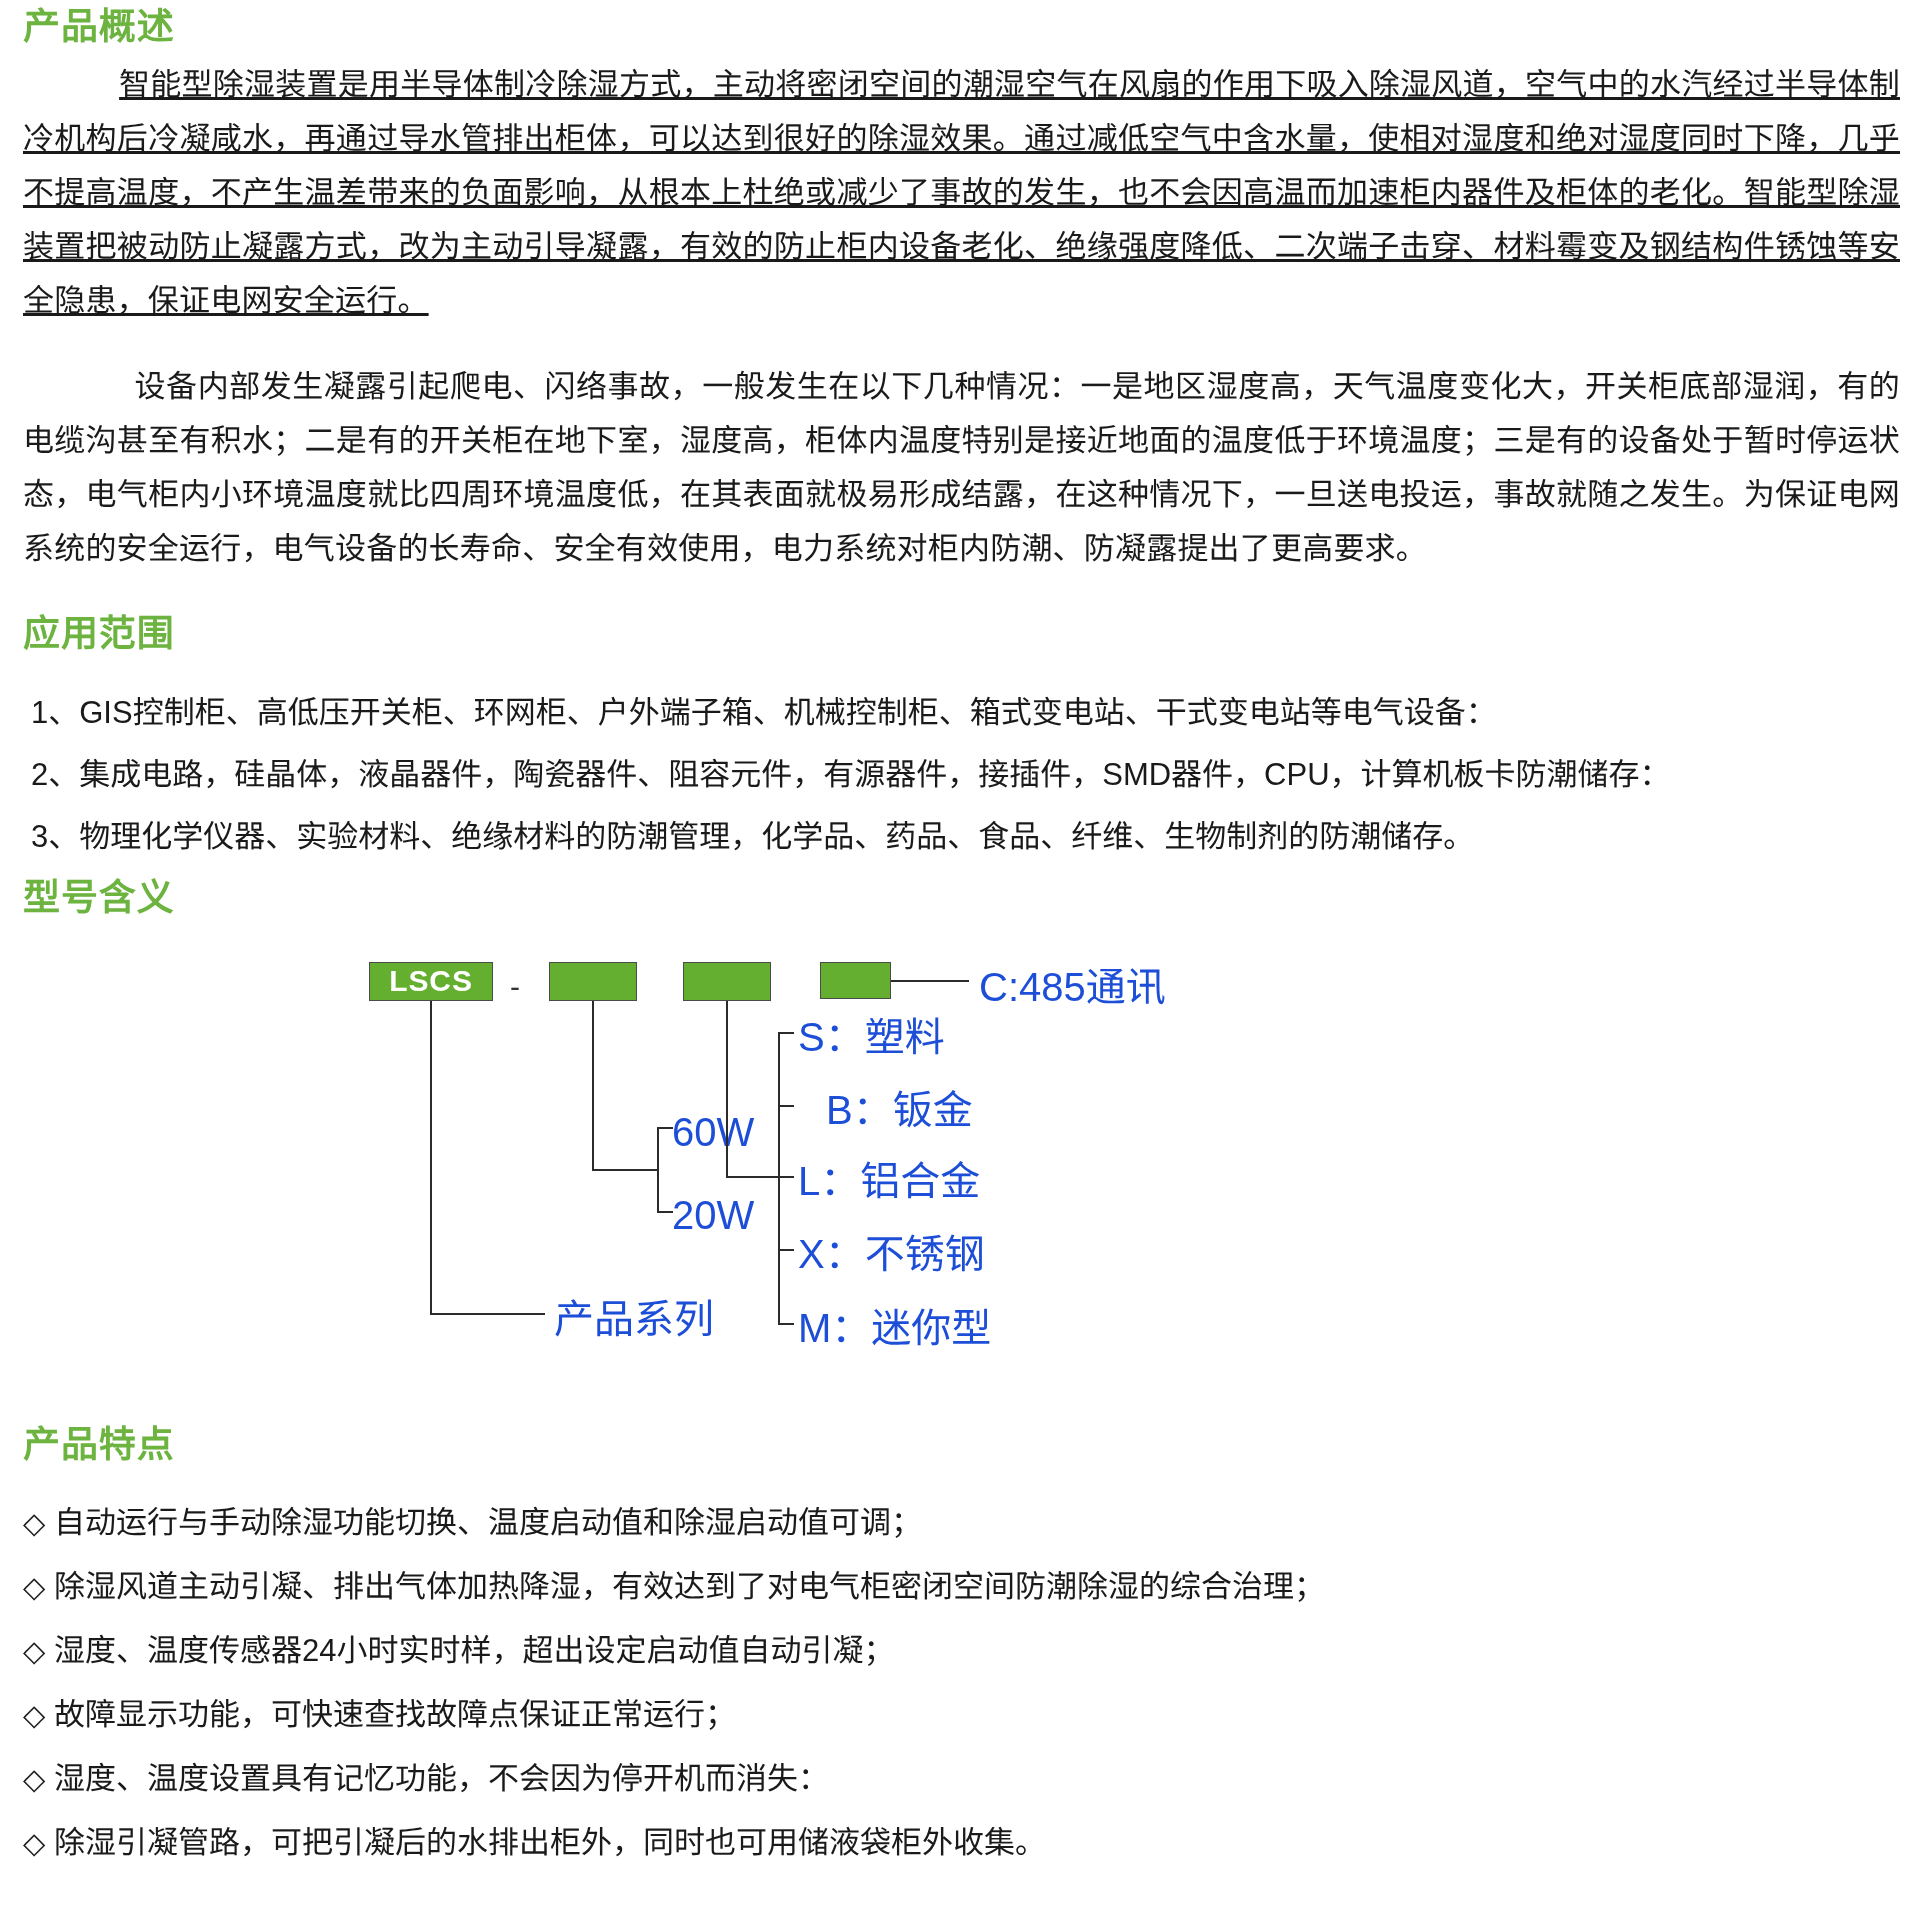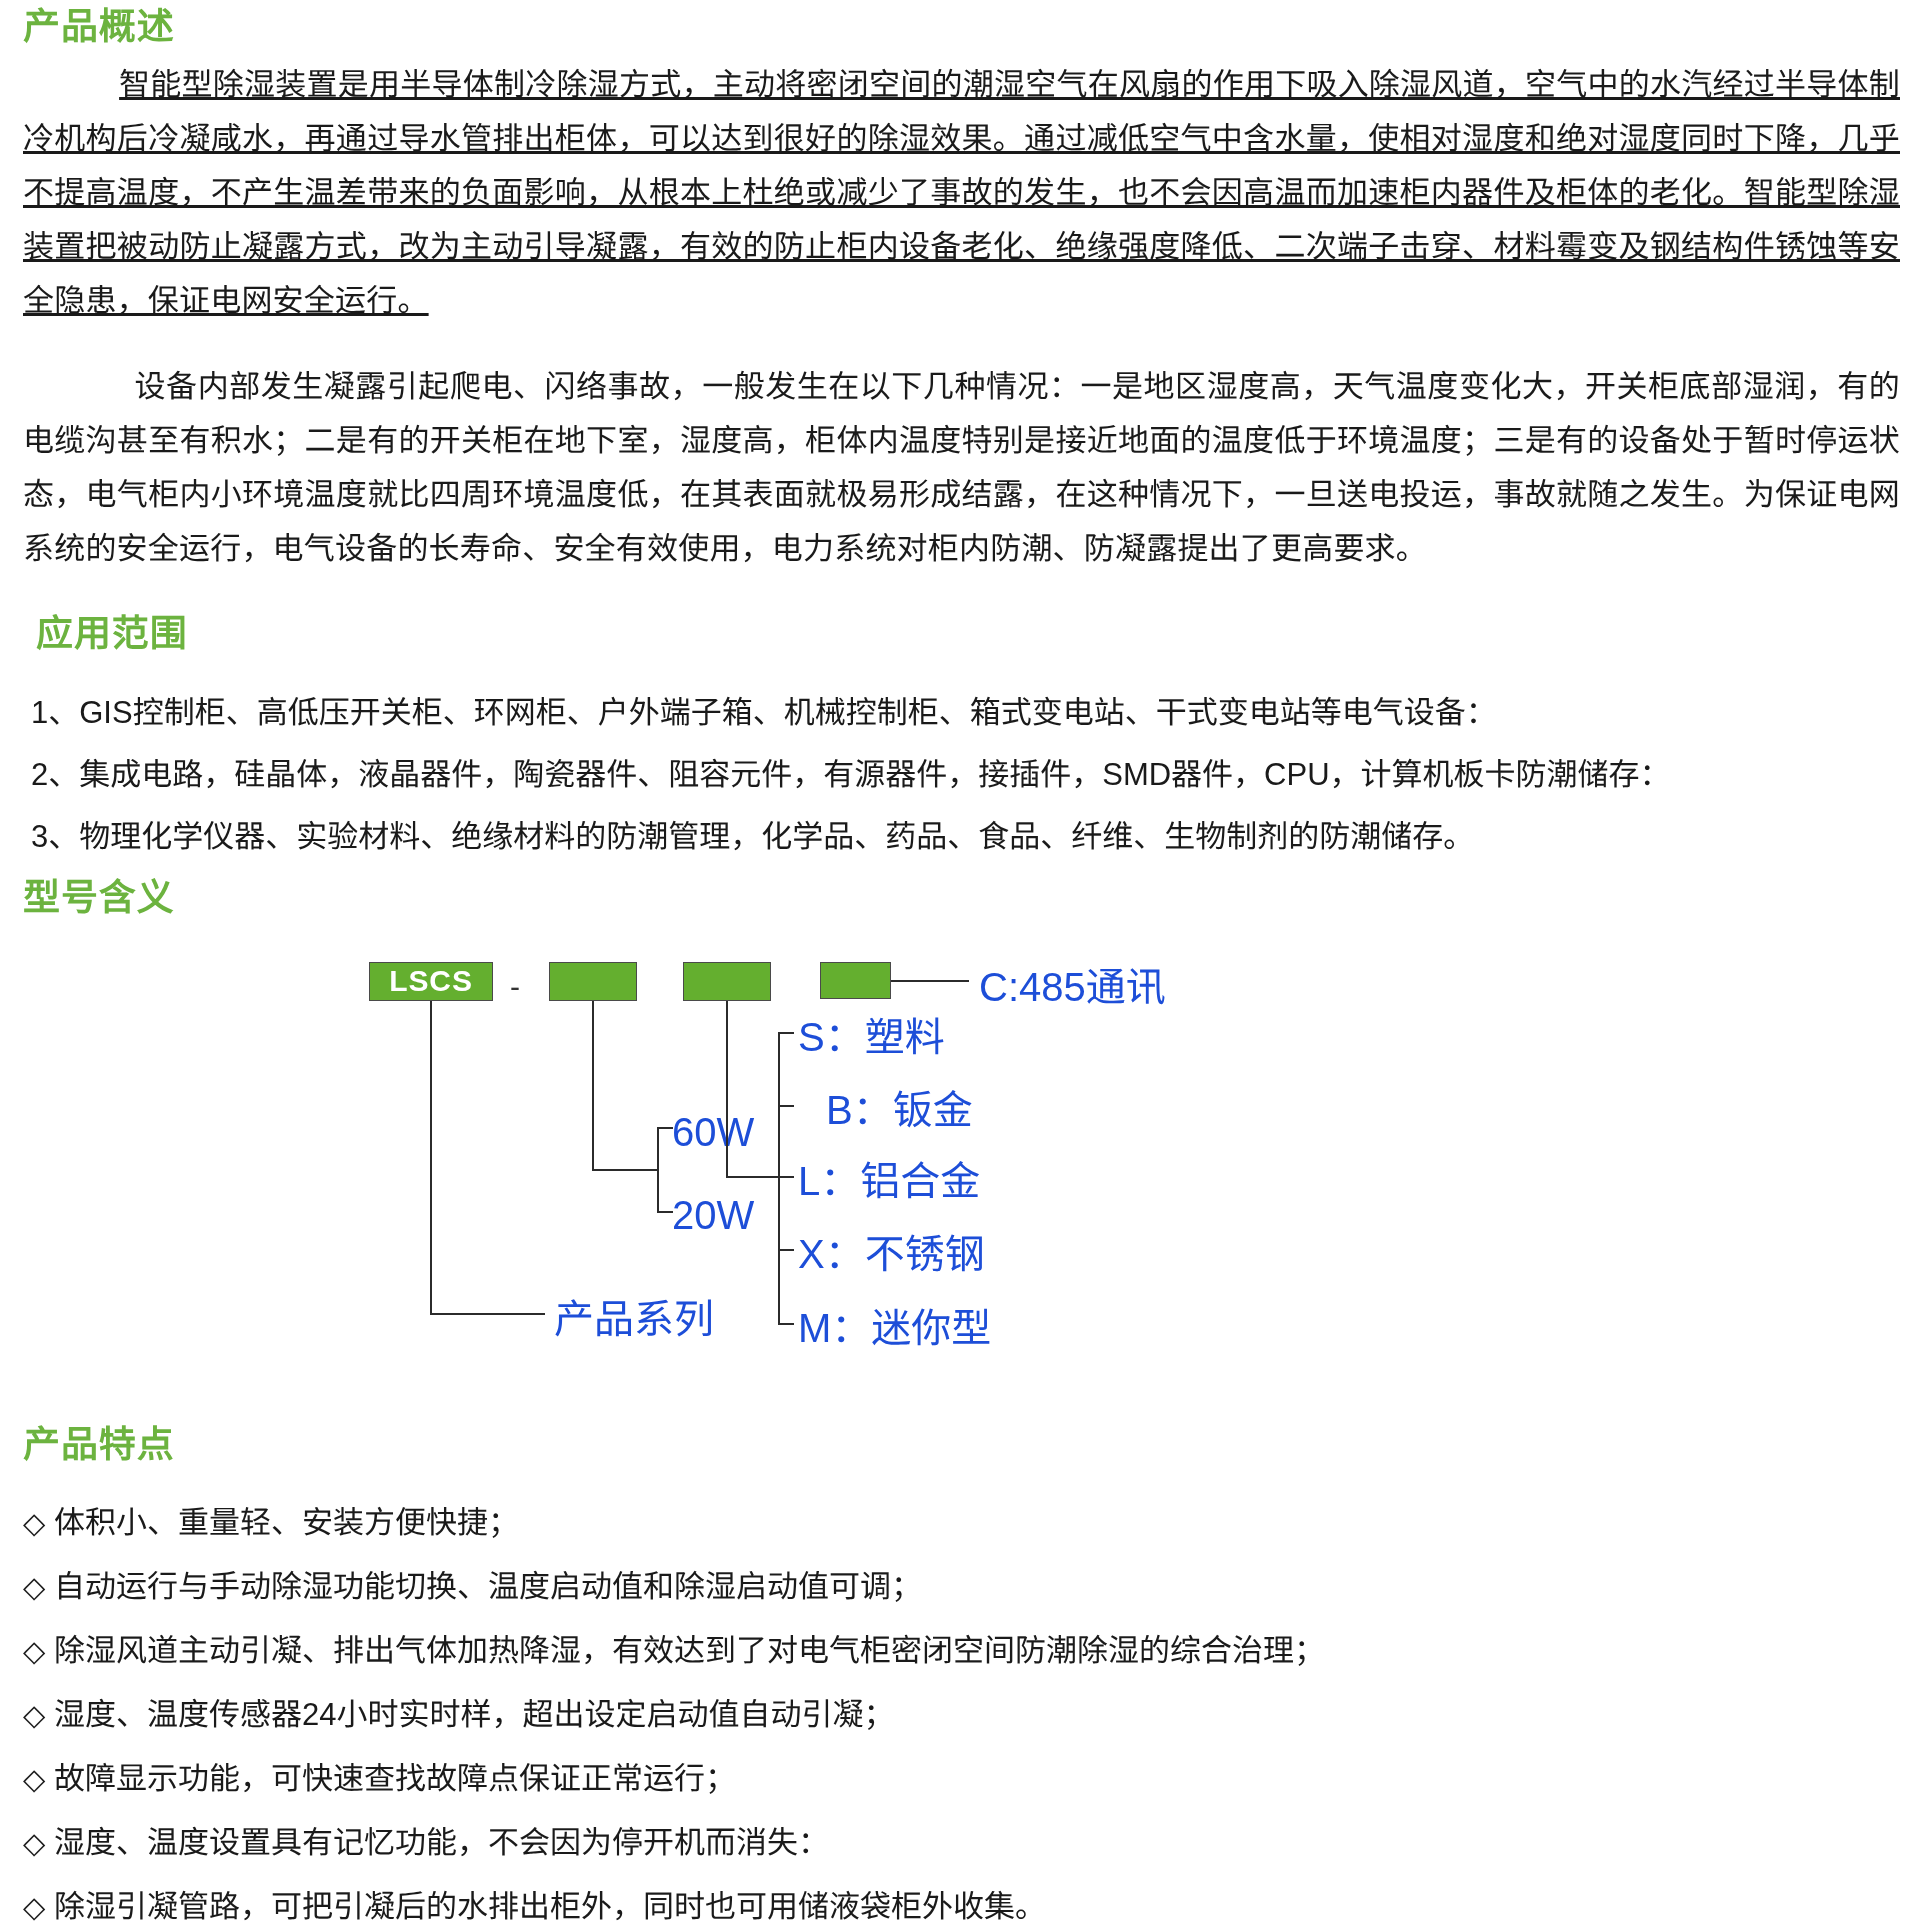--- a/index.html
+++ b/index.html
@@ -65,21 +65,21 @@
   .diamond {
     font-size: 29px;
     padding-right: 8.8px;
   }
 
   
   #overview-heading { position: absolute; left: 23px;  top: 7px; }
   #overview-body    { position: absolute; left: 23px;  top: 58px;  width: 1877px; }
   #overview-p2      { position: absolute; left: 23px;  top: 360px; width: 1877px; }
 
-  #scope-heading    { position: absolute; left: 23px;  top: 614px; margin-left: 13px; }
+  #scope-heading    { position: absolute; left: 23px;  top: 614px; }
   #scope-list       { position: absolute; left: 23px;  top: 678px; width: 1877px; }
 
   #model-heading    { position: absolute; left: 23px;  top: 878px; }
   #model-diagram    { position: absolute; left: 0px;   top: 953px; width: 1924px; height: 423px; }
 
   #features-heading { position: absolute; left: 23px;  top: 1425px; }
   #features-list    { position: absolute; left: 23px;  top: 1491px; width: 1877px; }
 
   
   .diagram-wrap {
@@ -187,23 +187,20 @@
       <div class="dlabel" style="left:798px; top:281px;">X：不锈钢</div>
       <div class="dlabel" style="left:798px; top:355px;">M：迷你型</div>
 
     </div>
   </div>
 
   <h2 class="section-heading" id="features-heading">产品特点</h2>
 
   <div id="features-list">
 
-    <p class="feature-line">
-      <span class="diamond">◇</span><span>体积小、重量轻、安装方便快捷；</span>
-    </p>
 
     <p class="feature-line">
       <span class="diamond">◇</span><span>自动运行与手动除湿功能切换、温度启动值和除湿启动值可调；</span>
     </p>
 
     <p class="feature-line">
       <span class="diamond">◇</span><span>除湿风道主动引凝、排出气体加热降湿，有效达到了对电气柜密闭空间防潮除湿的综合治理；</span>
     </p>
 
     <p class="feature-line">

